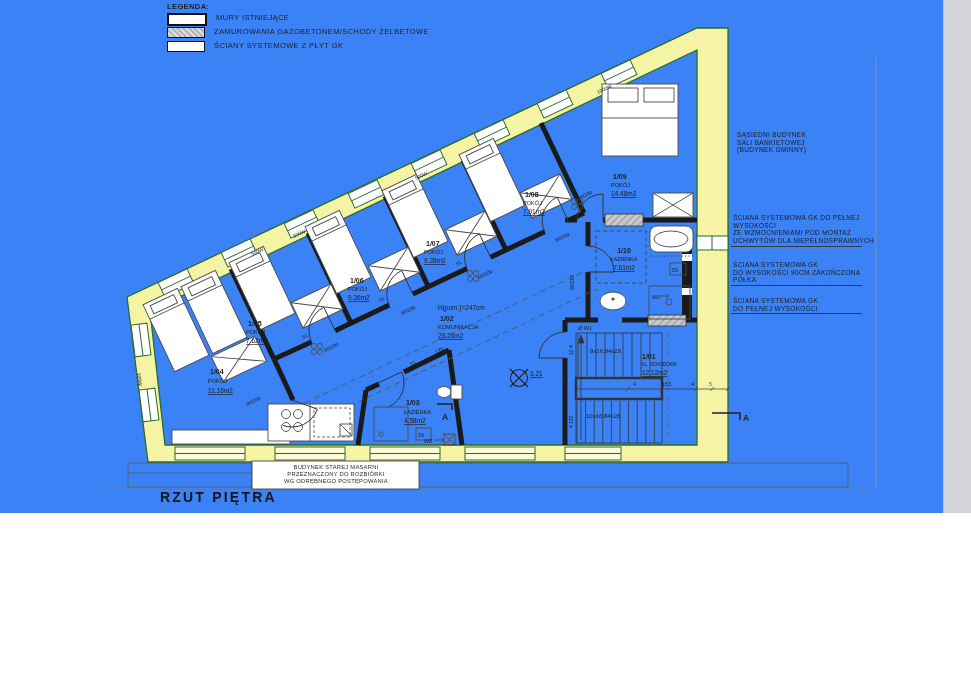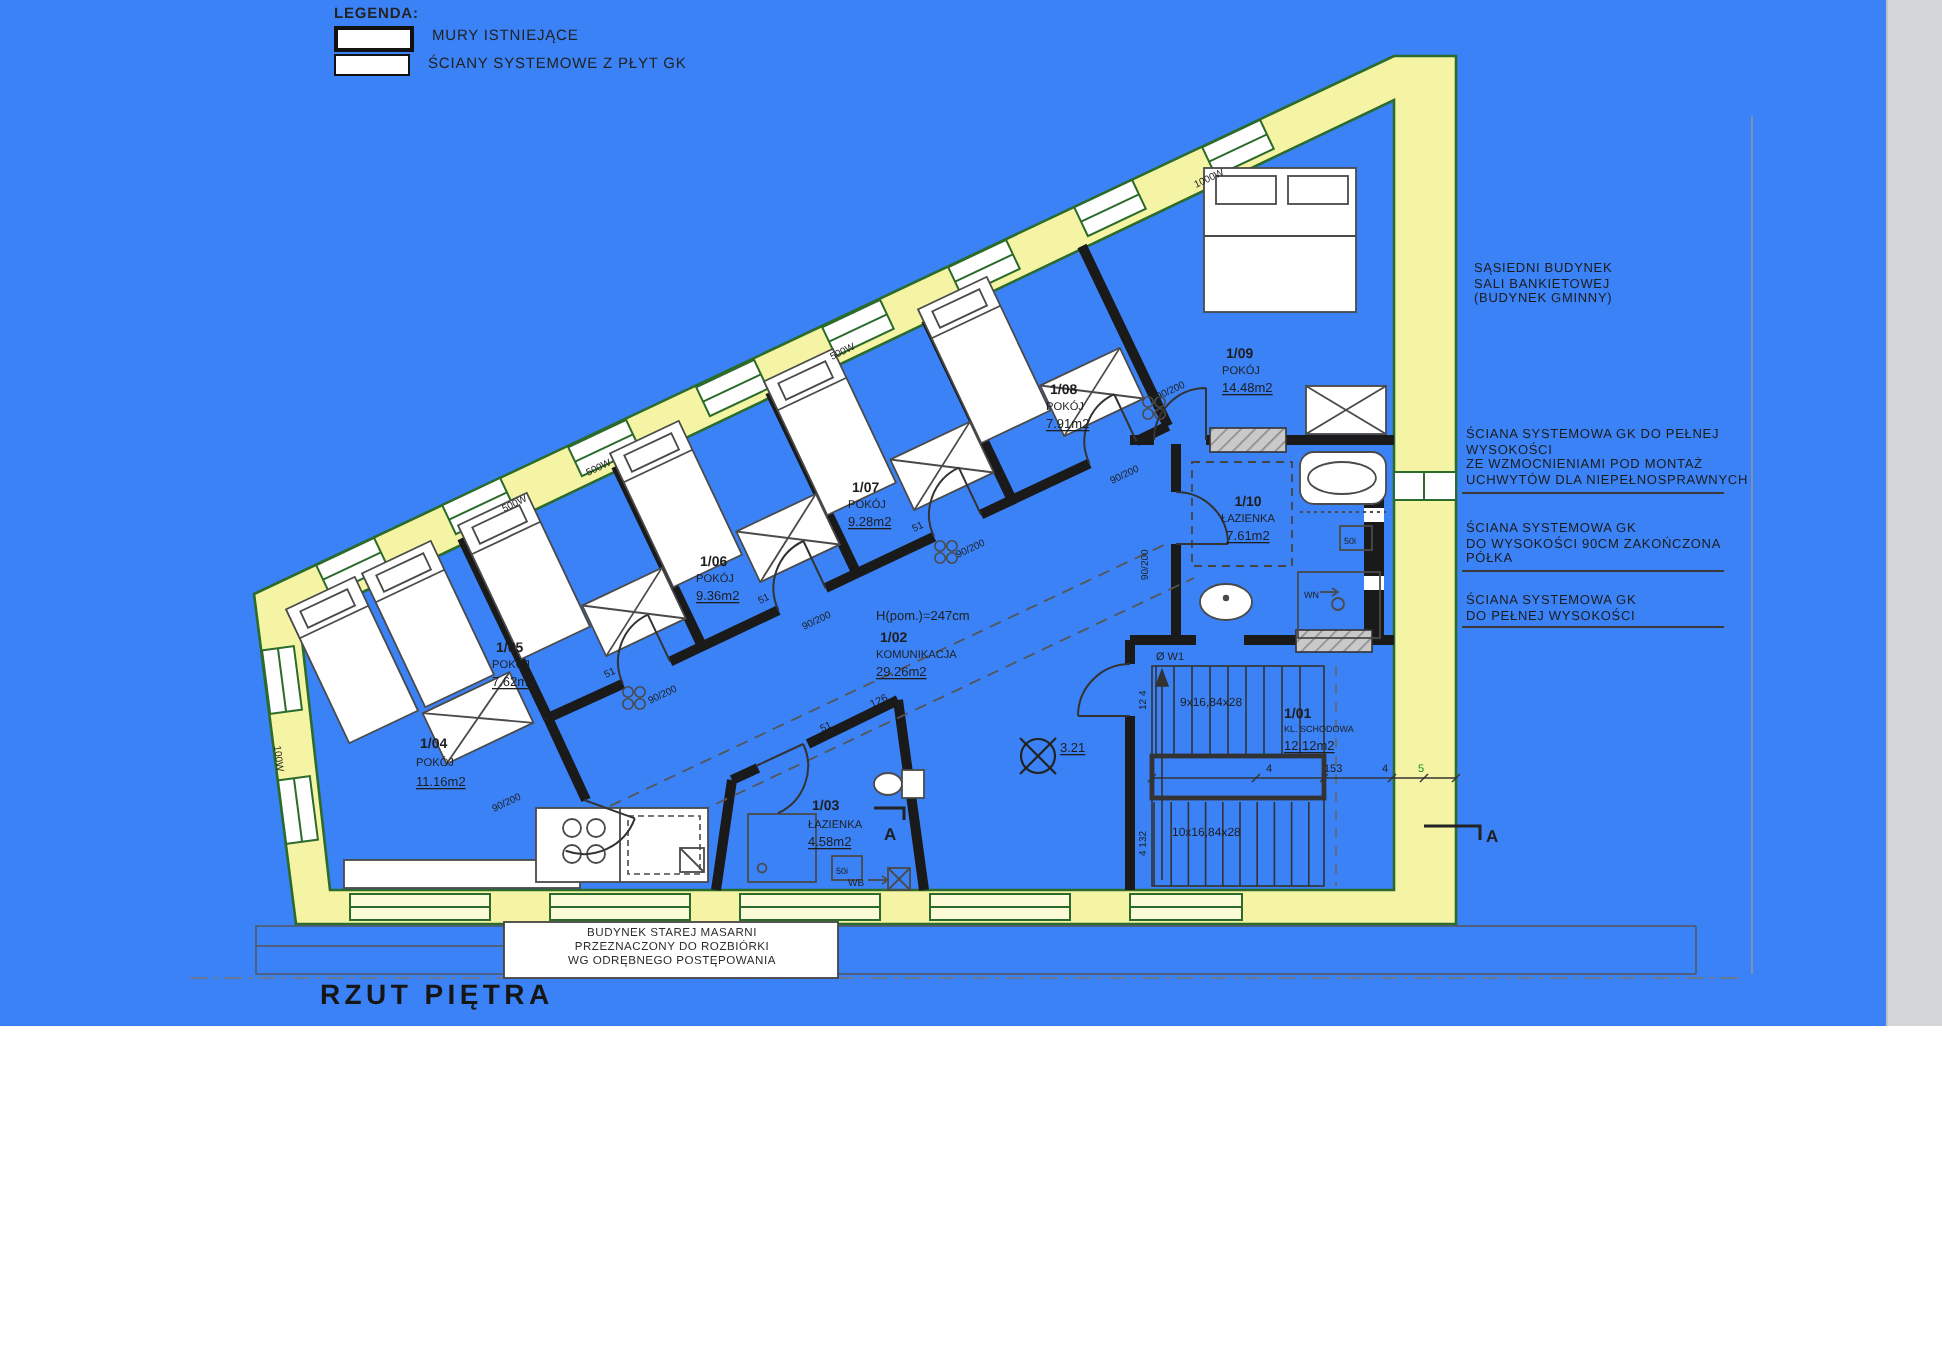--- a/index.html
+++ b/index.html
@@ -62,20 +62,24 @@
 <div class="page">
 
   
   <div class="legend">
     <div class="legend-title">LEGENDA:</div>
     <div class="legend-item">
       <span class="sw sw1"></span>
       <span class="lbl">MURY ISTNIEJĄCE</span>
     </div>
     <div class="legend-item">
+      <span class="sw sw2"></span>
+      <span class="lbl">ZAMUROWANIA GAZOBETONEM/SCHODY ŻELBETOWE</span>
+    </div>
+    <div class="legend-item">
       <span class="sw sw3"></span>
       <span class="lbl">ŚCIANY SYSTEMOWE Z PŁYT GK</span>
     </div>
   </div>
 
   
   <svg width="971" height="679" viewBox="0 0 971 679">
     <defs>
       <pattern id="hatch" width="5" height="5" patternUnits="userSpaceOnUse" patternTransform="rotate(45)">
         <rect width="5" height="5" fill="#c9c9c9"></rect>

